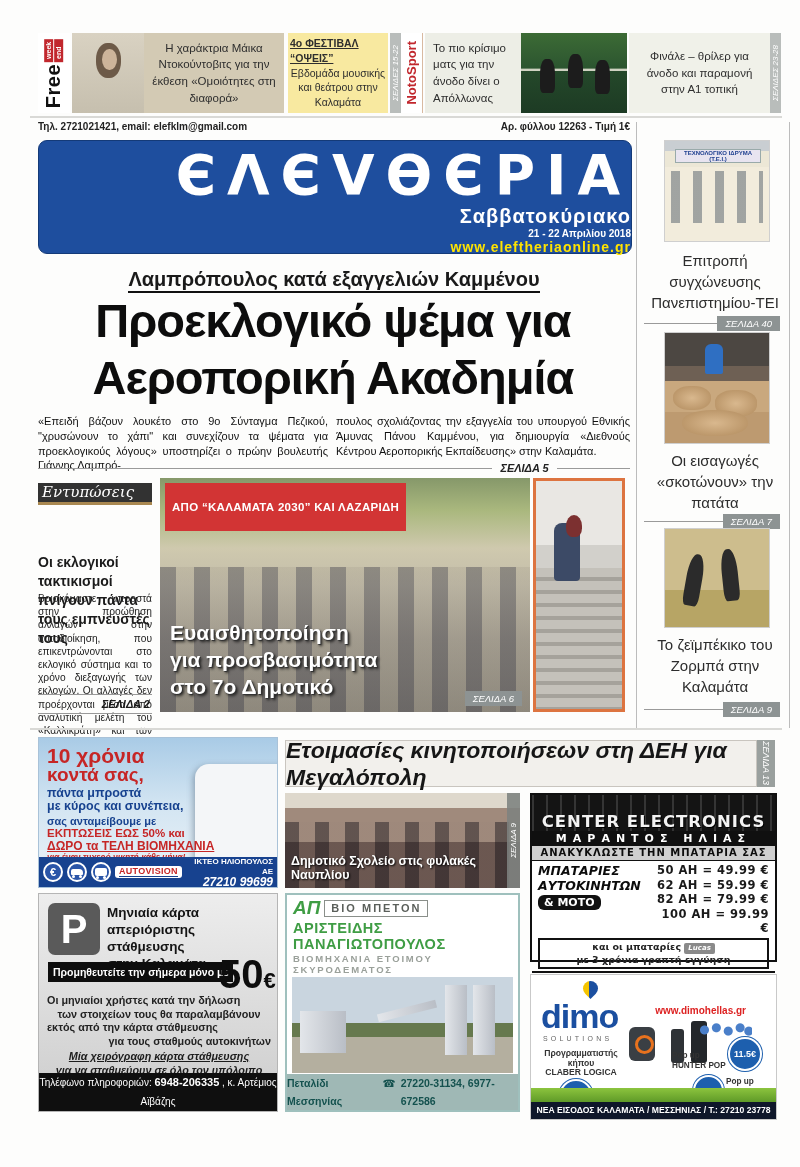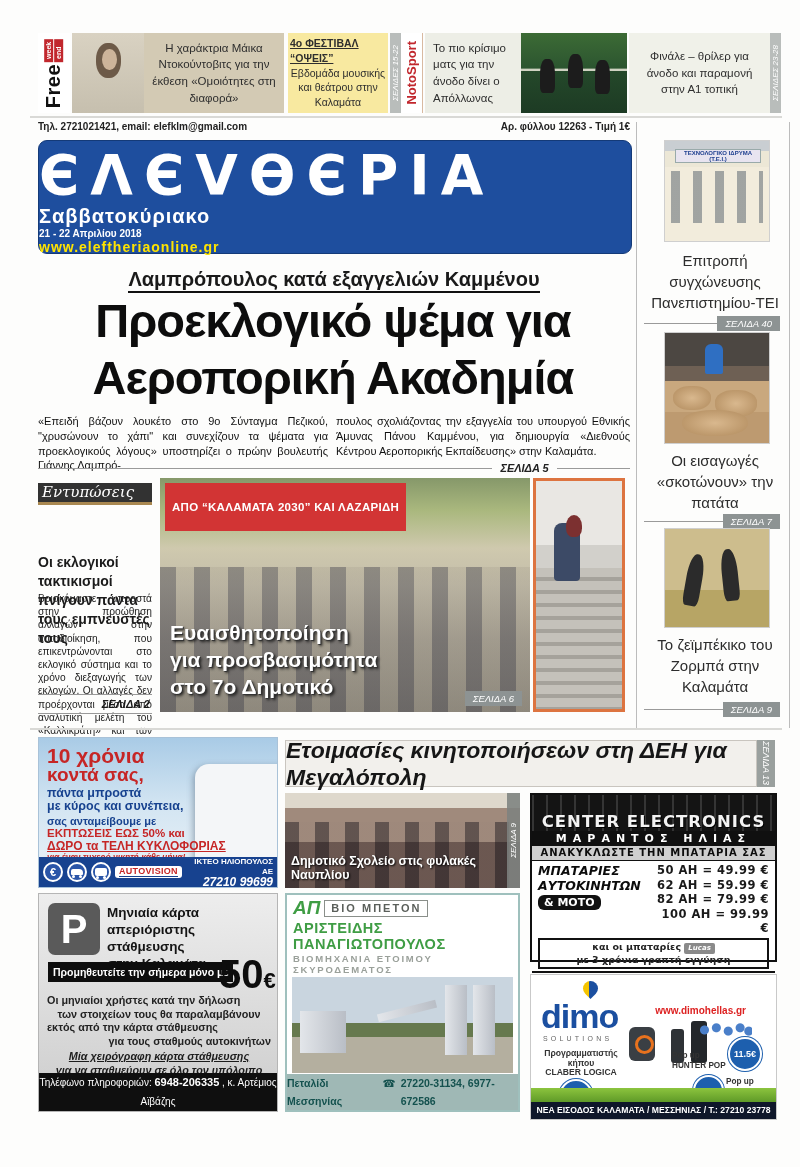--- a/index.html
+++ b/index.html
@@ -20,21 +20,21 @@
   .fw-free{font-weight:800;font-size:20px;color:#111;letter-spacing:.5px;}
   .fw-tags{display:flex;flex-direction:column;gap:1px;}
   .fw-tag{background:#c1272d;color:#fff;font-weight:bold;font-size:7px;padding:0 3px;line-height:9px;}
   .gray-tab{background:#b9bdbb;color:#fff;font-size:8px;font-style:italic;display:flex;align-items:center;justify-content:center;}
   .noto{background:#fff;color:#c1272d;font-weight:800;font-size:13px;display:flex;align-items:center;justify-content:center;border-right:1px solid #d8b9a0;}
   .strip-txt{display:flex;align-items:center;justify-content:center;padding:4px 8px;font-size:11.5px;line-height:1.45;color:#2e2e2e;}
   .rule-h{position:absolute;background:#d9d9d6;}
 
   
   .masthead{position:absolute;left:38px;top:140px;width:592px;height:112px;background:#1e4e9e;border-radius:9px;
-            border:1px solid #143a78;display:flex;flex-direction:column;align-items:flex-start;justify-content:flex-start;}
+            border:1px solid #143a78;display:flex;flex-direction:column;align-items:flex-end;justify-content:flex-start;}
   .mh-title{font-family:"DejaVu Sans",sans-serif;color:#fff;font-weight:800;font-size:55px;line-height:60px;letter-spacing:11px;margin-top:4px;}
   .mh-sub{color:#fff;font-weight:bold;font-size:20px;line-height:22px;letter-spacing:1px;}
   .mh-date{color:#fff;font-weight:bold;font-size:10px;line-height:13px;}
   .mh-site{color:#ffe400;font-weight:800;font-size:14px;line-height:15px;letter-spacing:1px;}
 
   
   .kicker{position:absolute;left:38px;top:268px;width:592px;text-align:center;font-size:20px;font-weight:800;}
   .kicker span{border-bottom:2px solid #111;padding-bottom:1px;}
   .headline{position:absolute;left:30px;top:292px;width:606px;text-align:center;font-weight:800;font-size:47px;line-height:57px;color:#0d0d0d;letter-spacing:-1px;}
   .deck{position:absolute;top:414px;font-size:11px;line-height:14.8px;color:#111;}
@@ -312,21 +312,21 @@
   <div class="rule-h" style="left:30px;top:728px;width:752px;height:2px;"></div>
 
   <div class="autov">
     <div class="car"></div>
     <div class="abs p1" style="left:8px;top:6px;font-size:21px;">10 χρόνια</div>
     <div class="abs p1" style="left:8px;top:26px;font-size:19px;">κοντά σας,</div>
     <div class="abs pb" style="left:8px;top:48px;font-size:12.5px;">πάντα μπροστά</div>
     <div class="abs pb" style="left:8px;top:61px;font-size:12.5px;">με κύρος και συνέπεια,</div>
     <div class="abs pb" style="left:8px;top:77px;font-size:11px;">σας ανταμείβουμε με</div>
     <div class="abs p1" style="left:8px;top:89px;font-size:11.5px;">ΕΚΠΤΩΣΕΙΣ ΕΩΣ 50% και</div>
-    <div class="abs p1" style="left:8px;top:101px;font-size:12px;text-decoration:underline;">ΔΩΡΟ τα ΤΕΛΗ ΚΥΚΛΟΦΟΡΙΑΣ</div>
+    <div class="abs p1" style="left:8px;top:101px;font-size:12px;text-decoration:underline;">ΔΩΡΟ τα ΤΕΛΗ ΒΙΟΜΗΧΑΝΙΑ</div>
     <div class="abs p1" style="left:8px;top:114px;font-size:8.5px;font-style:italic;">για έναν τυχερό νικητή κάθε μήνα!</div>
     <div class="autov-bar">
       <span class="av-circ">€</span>
       <span class="av-circ">
           <span class="av-carbody"></span>
         </span>
       <span class="av-circ">
           <span class="av-carbody" style="height:8px;border-radius:2px;"></span>
         </span>
       <span class="av-brand">

